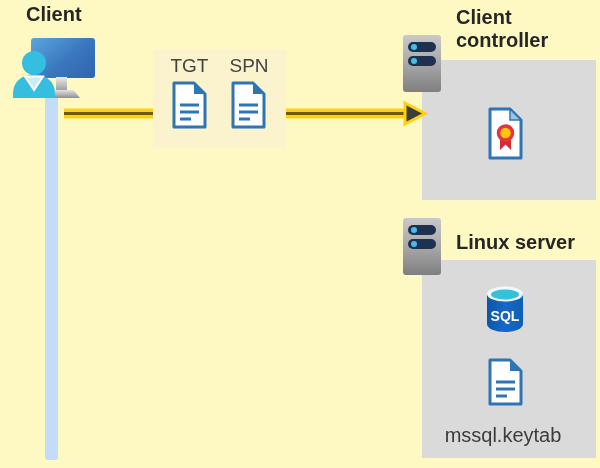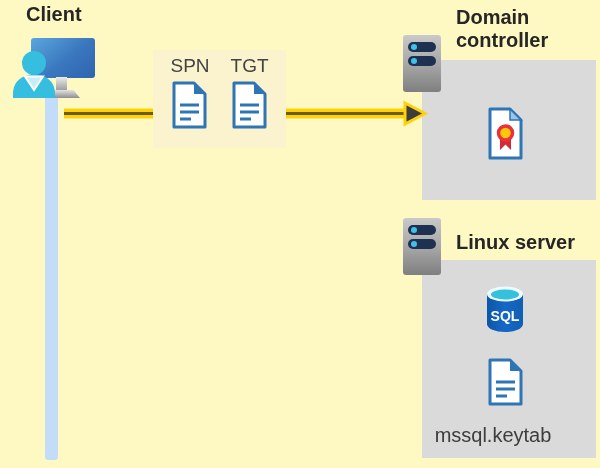--- a/index.html
+++ b/index.html
@@ -6,21 +6,21 @@
   .canvas{
     position:relative;width:600px;height:468px;background:#fef9c3;overflow:hidden;
     font-family:"Liberation Sans","DejaVu Sans",sans-serif;
   }
   .abs{position:absolute;}
   
   .heading{font-weight:700;color:#262626;font-size:20px;line-height:23px;letter-spacing:0;}
   .client-label{left:26px;top:3px;}
   .dc-label{left:456px;top:6px;width:132px;}
   .linux-label{left:456px;top:231px;white-space:nowrap;text-align:center;}
-  .keytab-label{left:406px;top:424px;width:174px;text-align:center;
+  .keytab-label{left:416px;top:424px;width:174px;text-align:center;
     font-size:20px;color:#3c3c3c;font-weight:400;}
   
   .panel{background:#dadada;}
   .dc-panel{left:422px;top:60px;width:174px;height:140px;}
   .linux-panel{left:422px;top:260px;width:174px;height:198px;}
   
   .ticket-box{left:153px;top:50px;width:133px;height:98px;background:#faf3ce;
     display:flex;justify-content:center;gap:21px;padding-top:5px;box-sizing:border-box;z-index:3;}
   .ticket-col{display:flex;flex-direction:column;align-items:center;}
   .ticket-label{font-size:19px;color:#434343;margin-bottom:4px;}
@@ -71,51 +71,51 @@
   </svg>
 
   <svg class="abs arrow-svg" width="370" height="30" viewBox="0 0 370 30">
     <line x1="4" y1="14.5" x2="347" y2="14.5" stroke="#ffd10a" stroke-width="10"></line>
     <line x1="4" y1="14.5" x2="347" y2="14.5" stroke="#6e5c00" stroke-width="3.2"></line>
     <polygon points="345,4 365,14.5 345,25" fill="#3d3d3d" stroke="#ffd10a" stroke-width="3" stroke-linejoin="miter"></polygon>
   </svg>
 
   <div class="abs ticket-box">
     <div class="ticket-col">
-      <div class="ticket-label">SPN</div>
+      <div class="ticket-label">TGT</div>
       <svg width="35" height="48" viewBox="0 0 35 48">
         <path d="M2 2 H22 L33 13 V46 H2 Z" fill="#ffffff" stroke="#2e75b6" stroke-width="3" stroke-linejoin="round"></path>
         <path d="M22 2 L33 13 H22 Z" fill="#2e75b6"></path>
         <line x1="8" y1="24" x2="27" y2="24" stroke="#2e75b6" stroke-width="3"></line>
         <line x1="8" y1="31" x2="27" y2="31" stroke="#2e75b6" stroke-width="3"></line>
         <line x1="8" y1="38" x2="19" y2="38" stroke="#2e75b6" stroke-width="3"></line>
       </svg>
     </div>
     <div class="ticket-col">
-      <div class="ticket-label">TGT</div>
+      <div class="ticket-label">SPN</div>
       <svg width="35" height="48" viewBox="0 0 35 48">
         <path d="M2 2 H22 L33 13 V46 H2 Z" fill="#ffffff" stroke="#2e75b6" stroke-width="3" stroke-linejoin="round"></path>
         <path d="M22 2 L33 13 H22 Z" fill="#2e75b6"></path>
         <line x1="8" y1="24" x2="27" y2="24" stroke="#2e75b6" stroke-width="3"></line>
         <line x1="8" y1="31" x2="27" y2="31" stroke="#2e75b6" stroke-width="3"></line>
         <line x1="8" y1="38" x2="19" y2="38" stroke="#2e75b6" stroke-width="3"></line>
       </svg>
     </div>
   </div>
 
   <div class="abs panel dc-panel"></div>
   <div class="abs server dc-server">
     <div class="server-slot">
         <span class="server-dot"></span>
       </div>
     <div class="server-slot">
         <span class="server-dot"></span>
       </div>
   </div>
-  <div class="abs heading dc-label">Domain controller</div>
+  <div class="abs heading dc-label">Client controller</div>
 
   <svg class="abs cert-svg" width="35" height="53" viewBox="0 0 35 53">
     <path d="M2 2 H22 L33 13 V51 H2 Z" fill="#ffffff" stroke="#2e75b6" stroke-width="3" stroke-linejoin="round"></path>
     <path d="M22 2 L33 13 H22 Z" fill="#9dc3e6" stroke="#2e75b6" stroke-width="1.5"></path>
     <path d="M12 30 V43 L17.5 37.5 L23 43 V30 Z" fill="#d22b35"></path>
     <circle cx="17.5" cy="26" r="7" fill="#ffc60a" stroke="#e8333d" stroke-width="3.5"></circle>
   </svg>
 
   <div class="abs panel linux-panel"></div>
   <div class="abs server linux-server">

